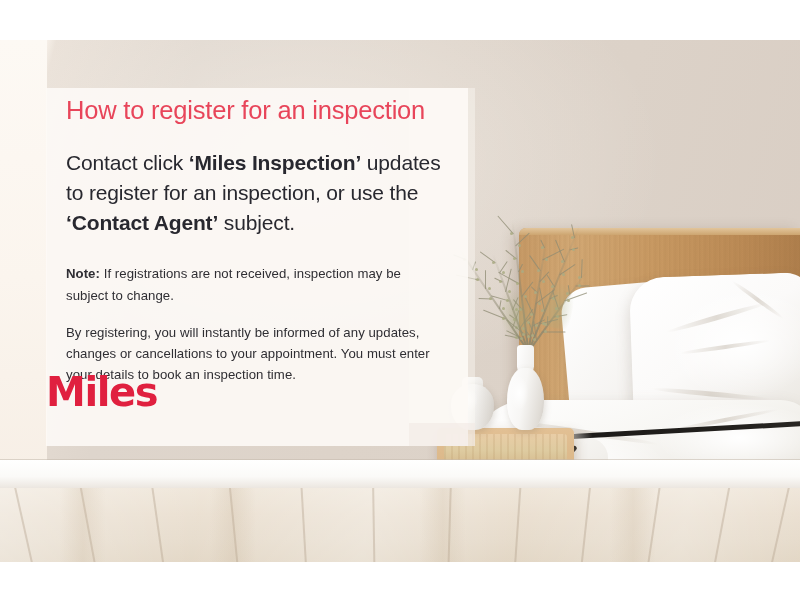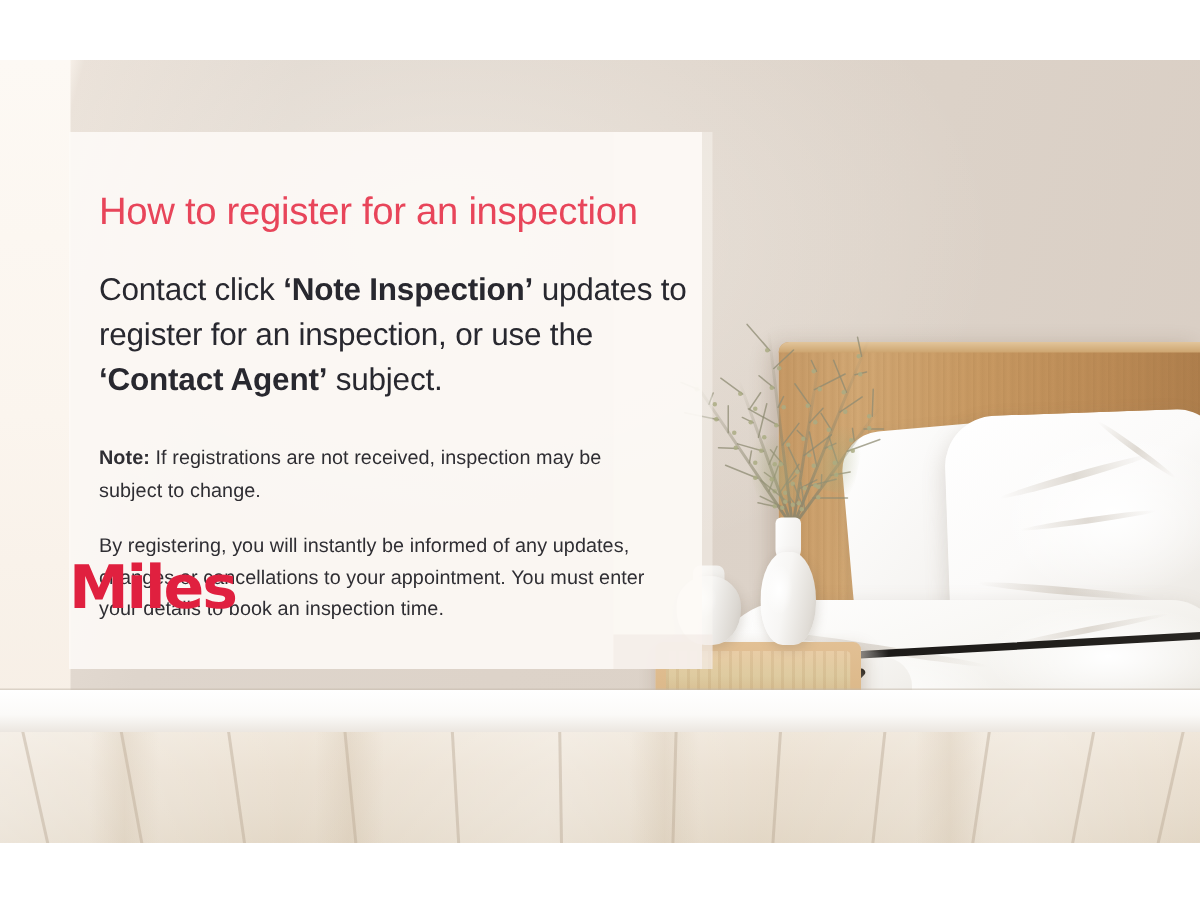--- a/index.html
+++ b/index.html
@@ -294,21 +294,20 @@
     position: absolute;
     left: 409px; top: 423px;
     width: 66px; height: 23px;
     background: rgba(241,232,226,0.55);
   }
 
   .card-inner {
     position: absolute;
     left: 66px; top: 96px;
     width: 392px;
-    margin-top: 31px;
   }
 
   h1.title {
     color: #e8455a;
     font-size: 25.5px;
     font-weight: 400;
     letter-spacing: -0.2px;
     line-height: 1.1;
     margin-bottom: 24px;
   }
@@ -549,21 +548,21 @@
   </div>
 
   <div id="card"></div>
   <div id="card-ext"></div>
   <div id="card-ext2"></div>
 
   <div class="card-inner">
 
     <h1 class="title">How to register for an inspection</h1>
 
-    <p class="lede"><span>Contact click </span><b>‘Note Inspection’</b><span> updates to register for an inspection, or use the </span><b>‘Contact Agent’</b><span> subject.</span></p>
+    <p class="lede"><span>Contact click </span><b>‘Miles Inspection’</b><span> updates to register for an inspection, or use the </span><b>‘Contact Agent’</b><span> subject.</span></p>
 
     <p class="para"><b>Note:</b><span> If registrations are not received, inspection may be subject to change.</span></p>
 
     <p class="para"><span>By registering, you will instantly be informed of any updates, changes or cancellations to your appointment. You must enter your details to book an inspection time.</span></p>
   </div>
 
   <div id="logo">
     <div class="logo-word">Miles</div>
   </div>
 

